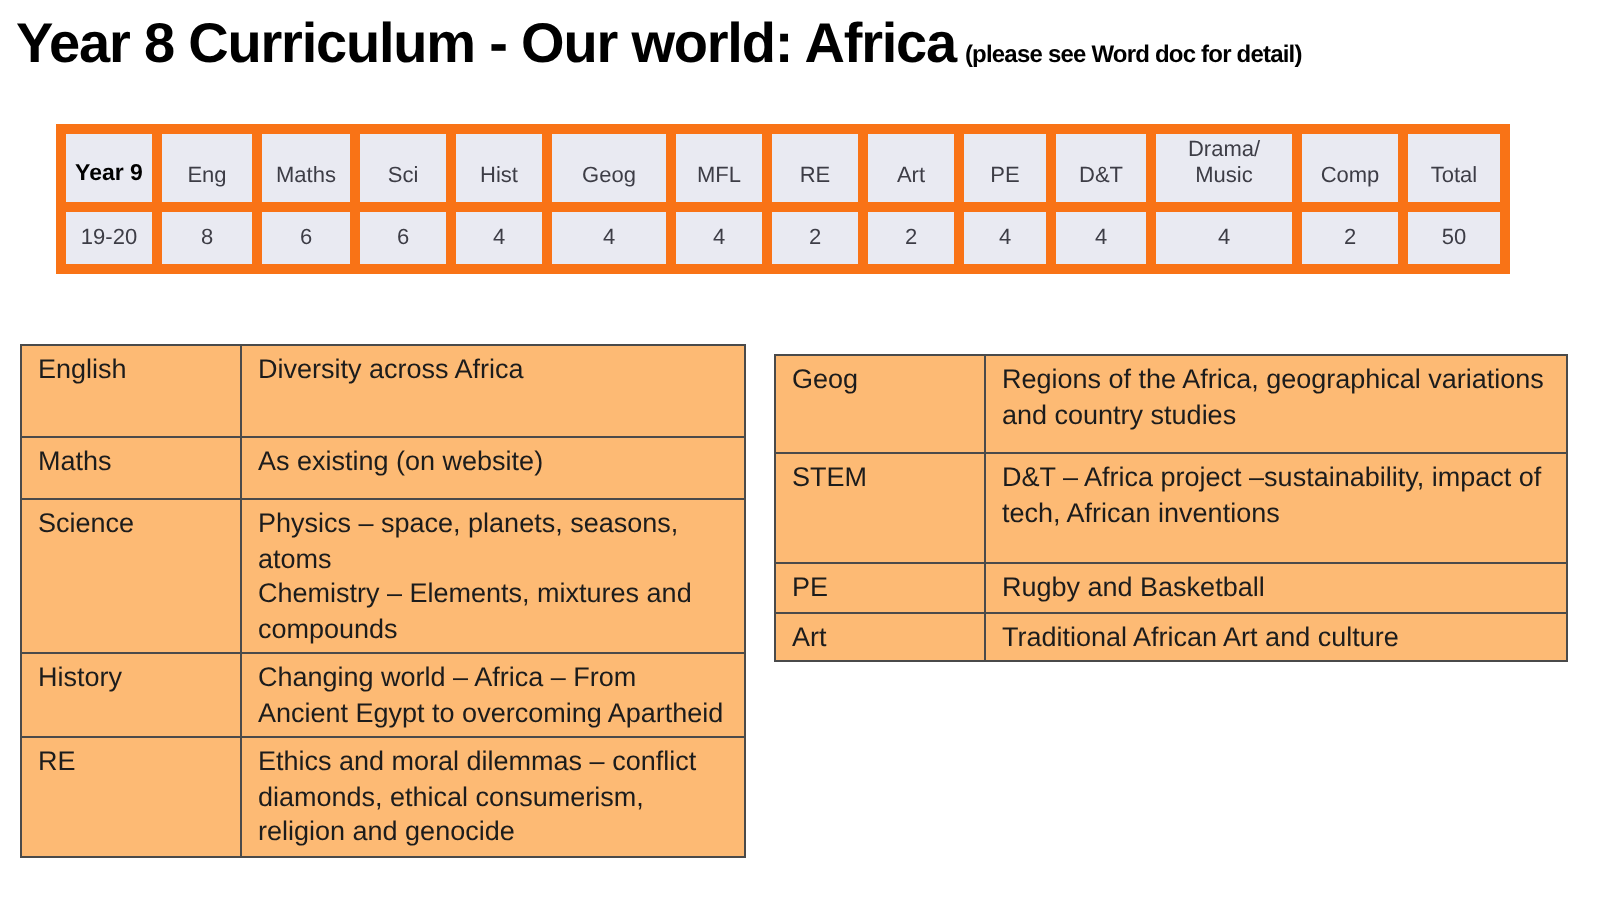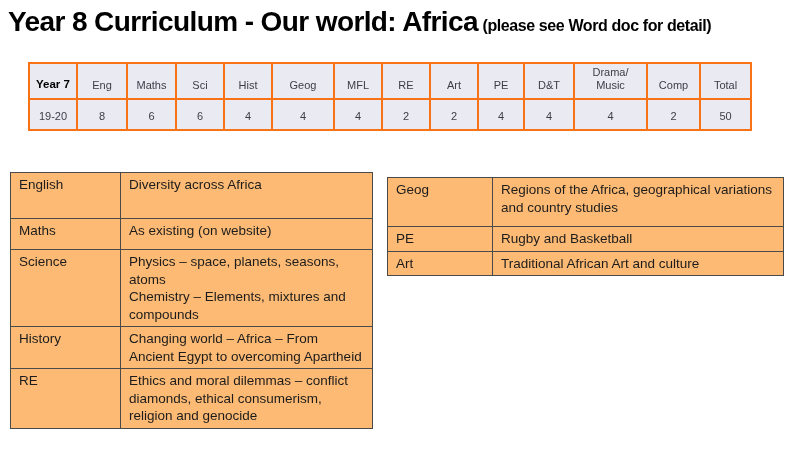--- a/index.html
+++ b/index.html
@@ -2,26 +2,26 @@
 <html><head>
 <meta charset="utf-8">
 <style>
   html,body{margin:0;padding:0;background:#fff;}
   body{width:800px;height:450px;font-family:"Liberation Sans",sans-serif;}
   .slide{position:relative;width:800px;height:450px;background:#ffffff;overflow:hidden;}
 
   
   .title{position:absolute;left:8px;top:6px;white-space:nowrap;color:#000;}
   .title-main{font-size:28px;font-weight:600;letter-spacing:-0.6px;}
-  .title-note{font-size:16px;font-weight:600;letter-spacing:-0.4px;}
+  .title-note{font-size:12px;font-weight:600;letter-spacing:-0.4px;}
 
   
   table.alloc{position:absolute;left:28px;top:62px;width:722px;border-collapse:collapse;table-layout:fixed;}
   table.alloc td{
-    background:#e9eaf2;border:2px solid #f97316;
+    background:#e9eaf2;border:5px solid #f97316;
     text-align:center;vertical-align:bottom;
     font-size:11px;color:#3d3d46;padding:2px 1px 7px 1px;
     line-height:1.15;white-space:pre-line;overflow:hidden;
   }
   table.alloc tr.hdr{height:34px;}
   table.alloc tr.datarow{height:31px;}
   table.alloc td.yearhead{font-weight:bold;color:#000;font-size:11.5px;}
 
   
   table.desc{position:absolute;border-collapse:collapse;table-layout:fixed;background:#fdba74;}
@@ -55,21 +55,21 @@
         <col style="width:48px">
       <col style="width:48px">
         <col style="width:46px">
         <col style="width:50px">
         <col style="width:73px">
       <col style="width:53px">
         <col style="width:51px">
     </colgroup>
     <tbody>
         <tr class="hdr">
-      <td class="yearhead">Year 7</td>
+      <td class="yearhead">Year 9</td>
       <td>Eng</td>
       <td>Maths</td>
       <td>Sci</td>
       <td>Hist</td>
       <td>Geog</td>
       <td>MFL</td>
       <td>RE</td>
       <td>Art</td>
       <td>PE</td>
       <td>D&amp;T</td>
@@ -130,20 +130,24 @@
   <table class="desc desc-right">
     <colgroup>
         <col style="width:105px">
         <col style="width:291px">
       </colgroup>
     <tbody>
         <tr style="height:49px">
       <td>Geog</td>
       <td>Regions of the Africa, geographical variations and country studies</td>
     </tr>
+    <tr style="height:55px">
+      <td>STEM</td>
+      <td>D&amp;T –  Africa project –sustainability, impact of tech, African inventions</td>
+    </tr>
     <tr style="height:23px">
       <td>PE</td>
       <td>Rugby and Basketball</td>
     </tr>
     <tr style="height:23px">
       <td>Art</td>
       <td>Traditional African Art and culture</td>
     </tr>
   </tbody>
     </table>

